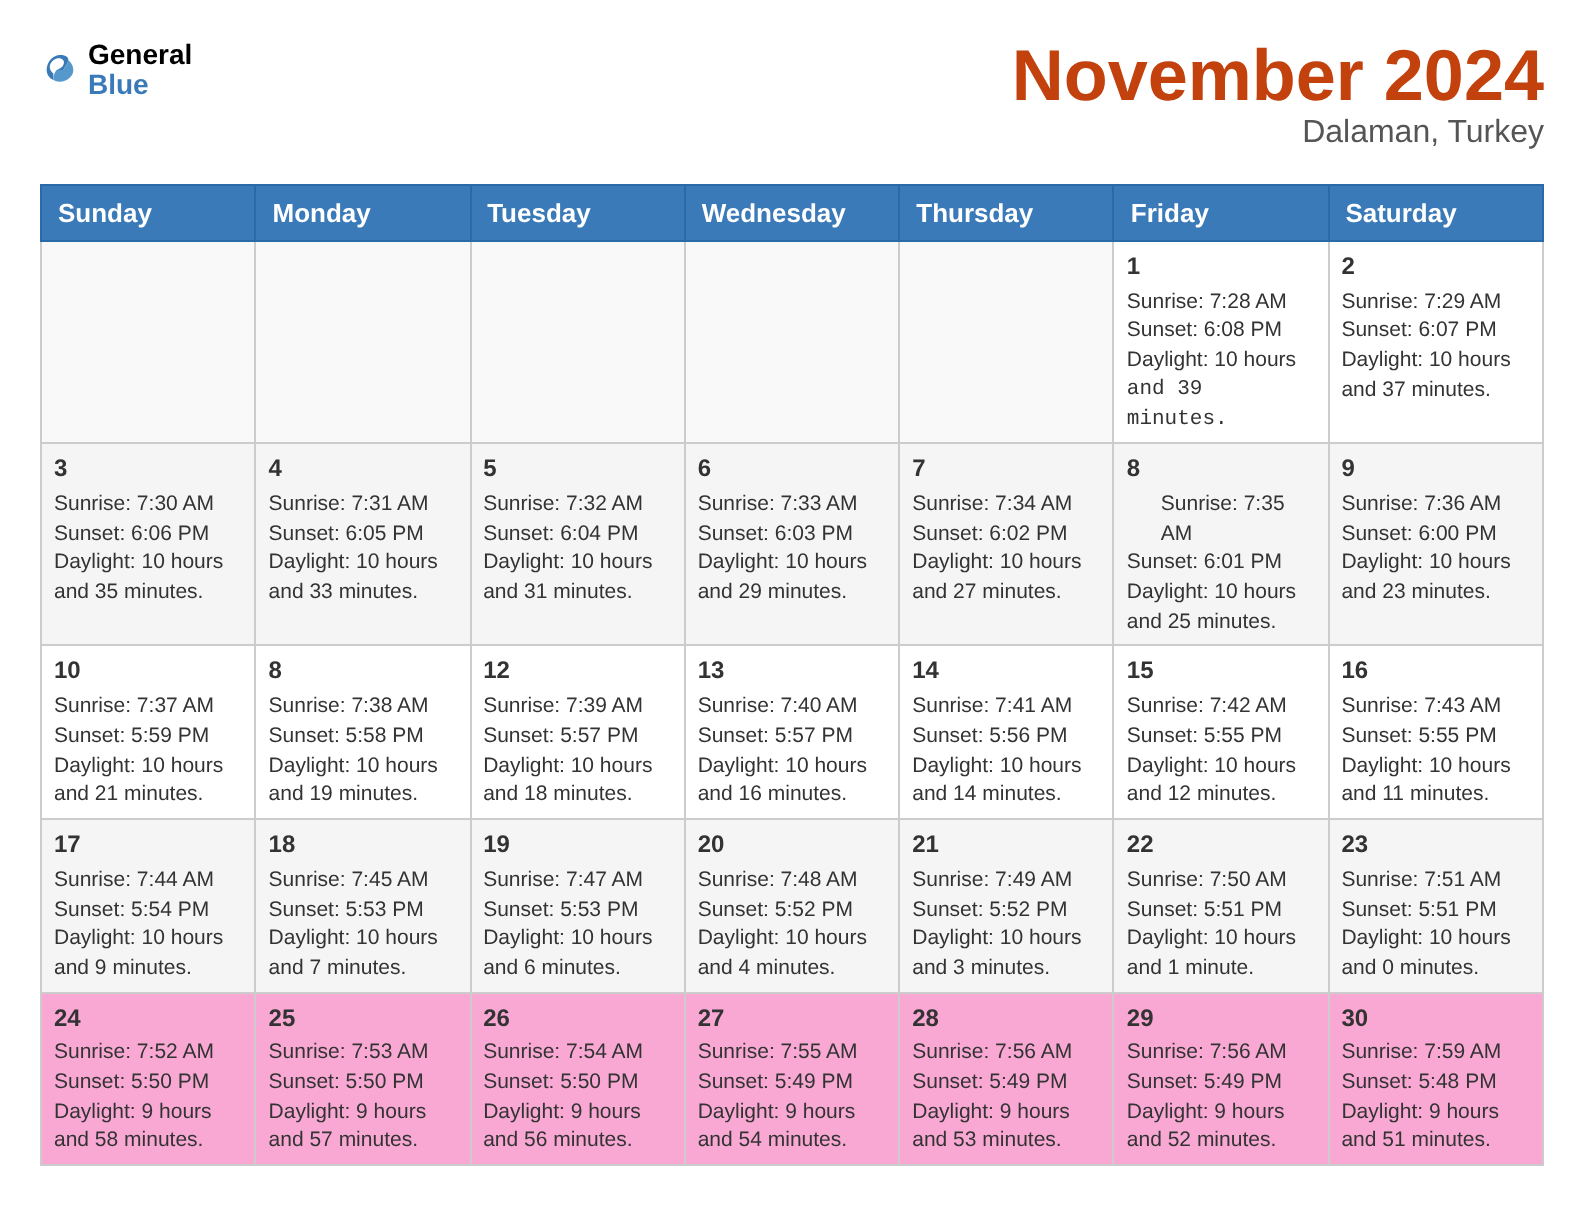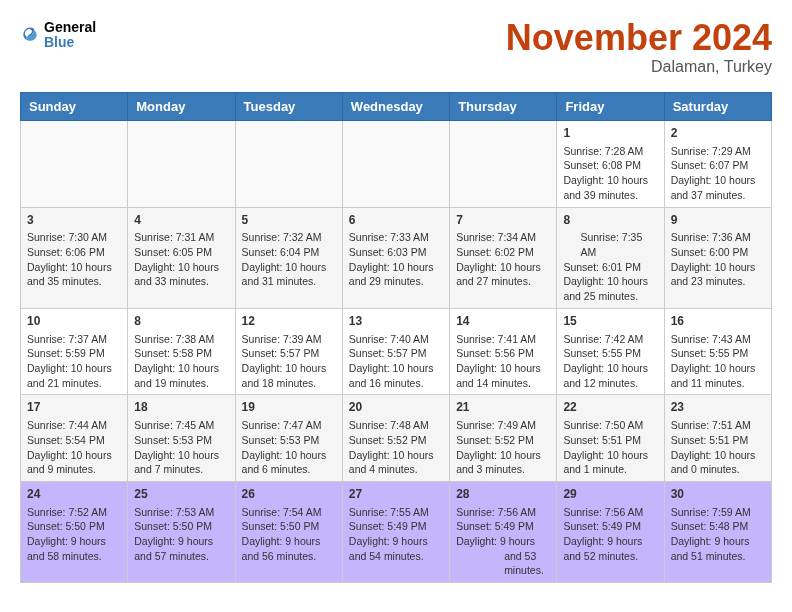--- a/index.html
+++ b/index.html
@@ -84,21 +84,21 @@
     .calendar tr:nth-child(even) td {
       background: #f5f5f5;
     }
     .calendar tr:nth-child(even) td.empty {
       background: #f5f5f5;
     }
     .week-row-1 td { background: #fff; }
     .week-row-2 td { background: #f2f2f2; }
     .week-row-3 td { background: #fff; }
     .week-row-4 td { background: #f2f2f2; }
-    .week-row-5 td { background: #c4b5fd; }
+    .week-row-5 td { background: #f9a8d4; }
   </style>
 </head>
 <body>
 
 <div class="header">
   <div class="logo">
     <svg class="logo-icon" viewBox="0 0 24 24">
       <path d="M12 3 C8 3 4 7 4 12 C4 15 6 17 8 18 L8 14 C6.5 13 5.5 11 6 9 C7 6 10 4.5 12 5 C14 5.5 15 7 14 9 C13 11 10 12 10 12 L14 12 C15 10 17 8 17 6 C17 4 15 3 12 3Z" fill="#3a7ab8"></path>
       <path d="M14 12 L10 12 C10 12 8 14 8 18 C9 18.5 10 19 12 19 C16 19 20 16 20 12 C20 9 18 7 17 6 C17 8 15 10 14 12Z" fill="#5599cc"></path>
     </svg>
@@ -131,21 +131,21 @@
         <td class="empty"></td>
         <td class="empty"></td>
         <td class="empty"></td>
         <td class="empty"></td>
         <td>
           <div class="cell-content">
             <span class="day-num">1</span>
             <span style="display: block;">Sunrise: 7:28 AM</span>
             <span style="display: block;">Sunset: 6:08 PM</span>
             <span style="display: block;">Daylight: 10 hours</span>
-            <span style="display: block;">and 39 minutes.</span>
+            <span style="display: block; font-family: Liberation Mono, monospace;">and 39 minutes.</span>
           </div>
         </td>
         <td>
           <div class="cell-content">
             <span class="day-num">2</span>
             <span style="display: block;">Sunrise: 7:29 AM</span>
             <span style="display: block;">Sunset: 6:07 PM</span>
             <span style="display: block;">Daylight: 10 hours</span>
             <span style="display: block;">and 37 minutes.</span>
           </div>
@@ -382,21 +382,21 @@
             <span style="display: block;">Daylight: 9 hours</span>
             <span style="display: block;">and 54 minutes.</span>
           </div>
         </td>
         <td>
           <div class="cell-content">
             <span class="day-num">28</span>
             <span style="display: block;">Sunrise: 7:56 AM</span>
             <span style="display: block;">Sunset: 5:49 PM</span>
             <span style="display: block;">Daylight: 9 hours</span>
-            <span style="display: block; margin-left: 48px;">and 53 minutes.</span>
+            <span style="display: block;">and 53 minutes.</span>
           </div>
         </td>
         <td>
           <div class="cell-content">
             <span class="day-num">29</span>
             <span style="display: block;">Sunrise: 7:56 AM</span>
             <span style="display: block;">Sunset: 5:49 PM</span>
             <span style="display: block;">Daylight: 9 hours</span>
             <span style="display: block;">and 52 minutes.</span>
           </div>

